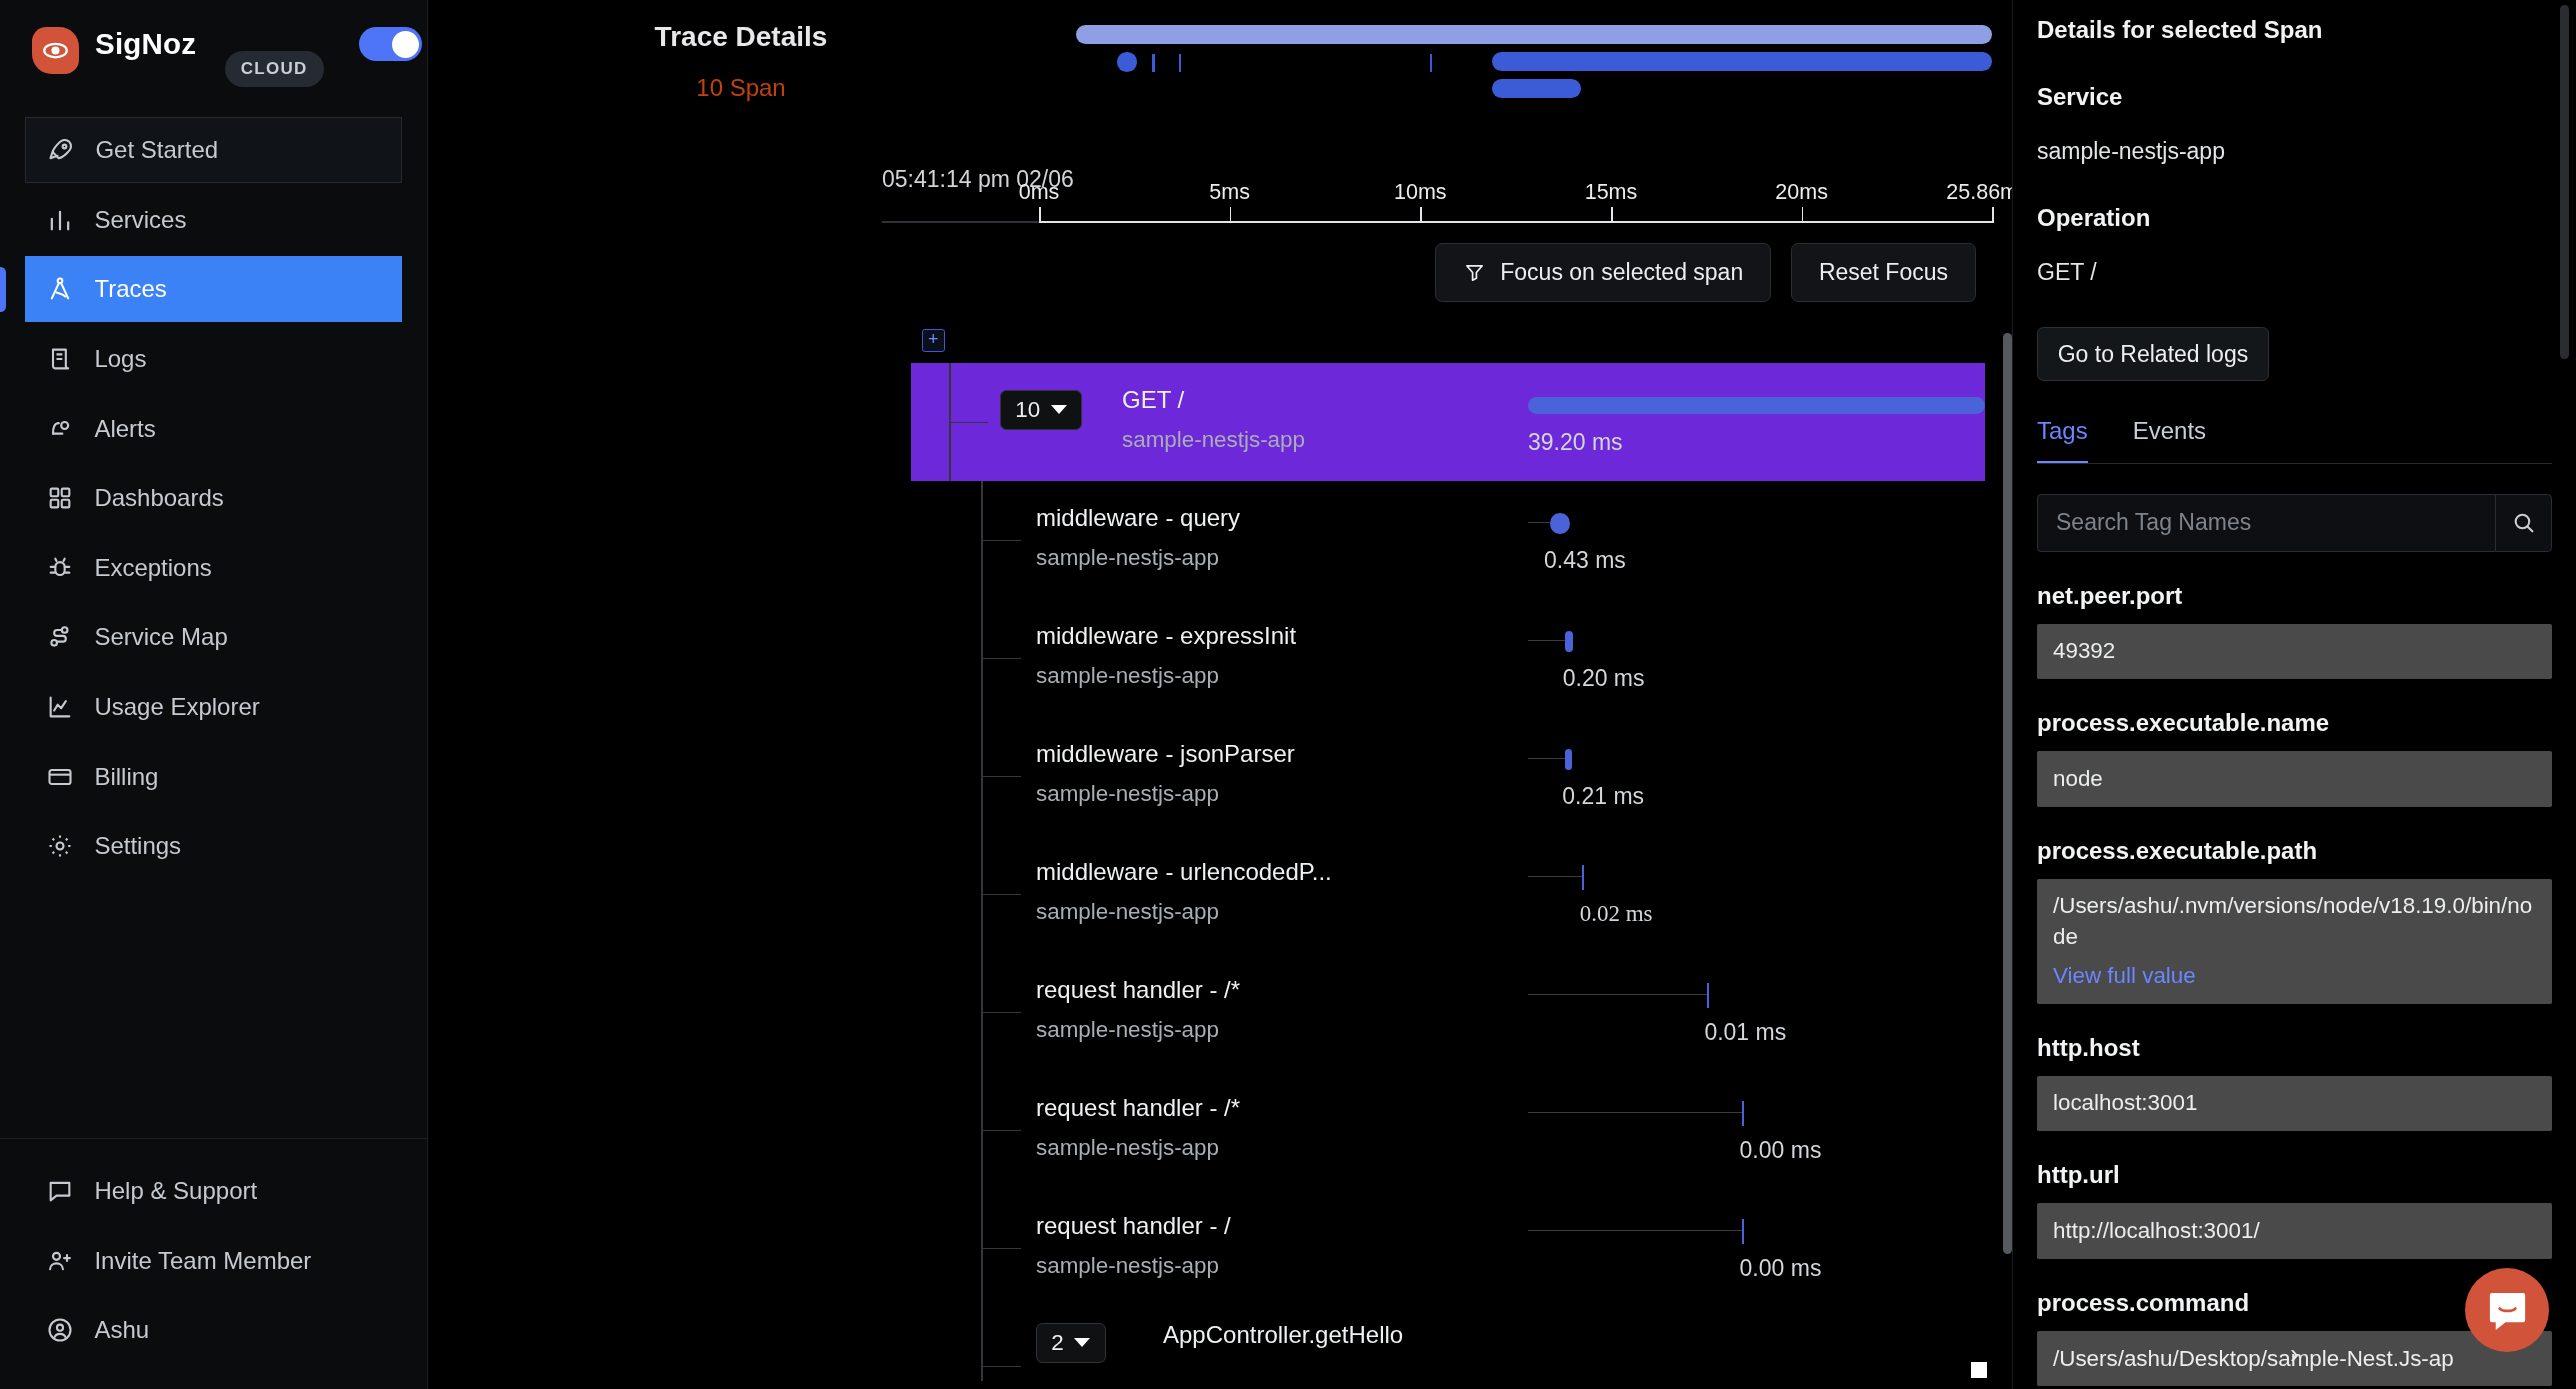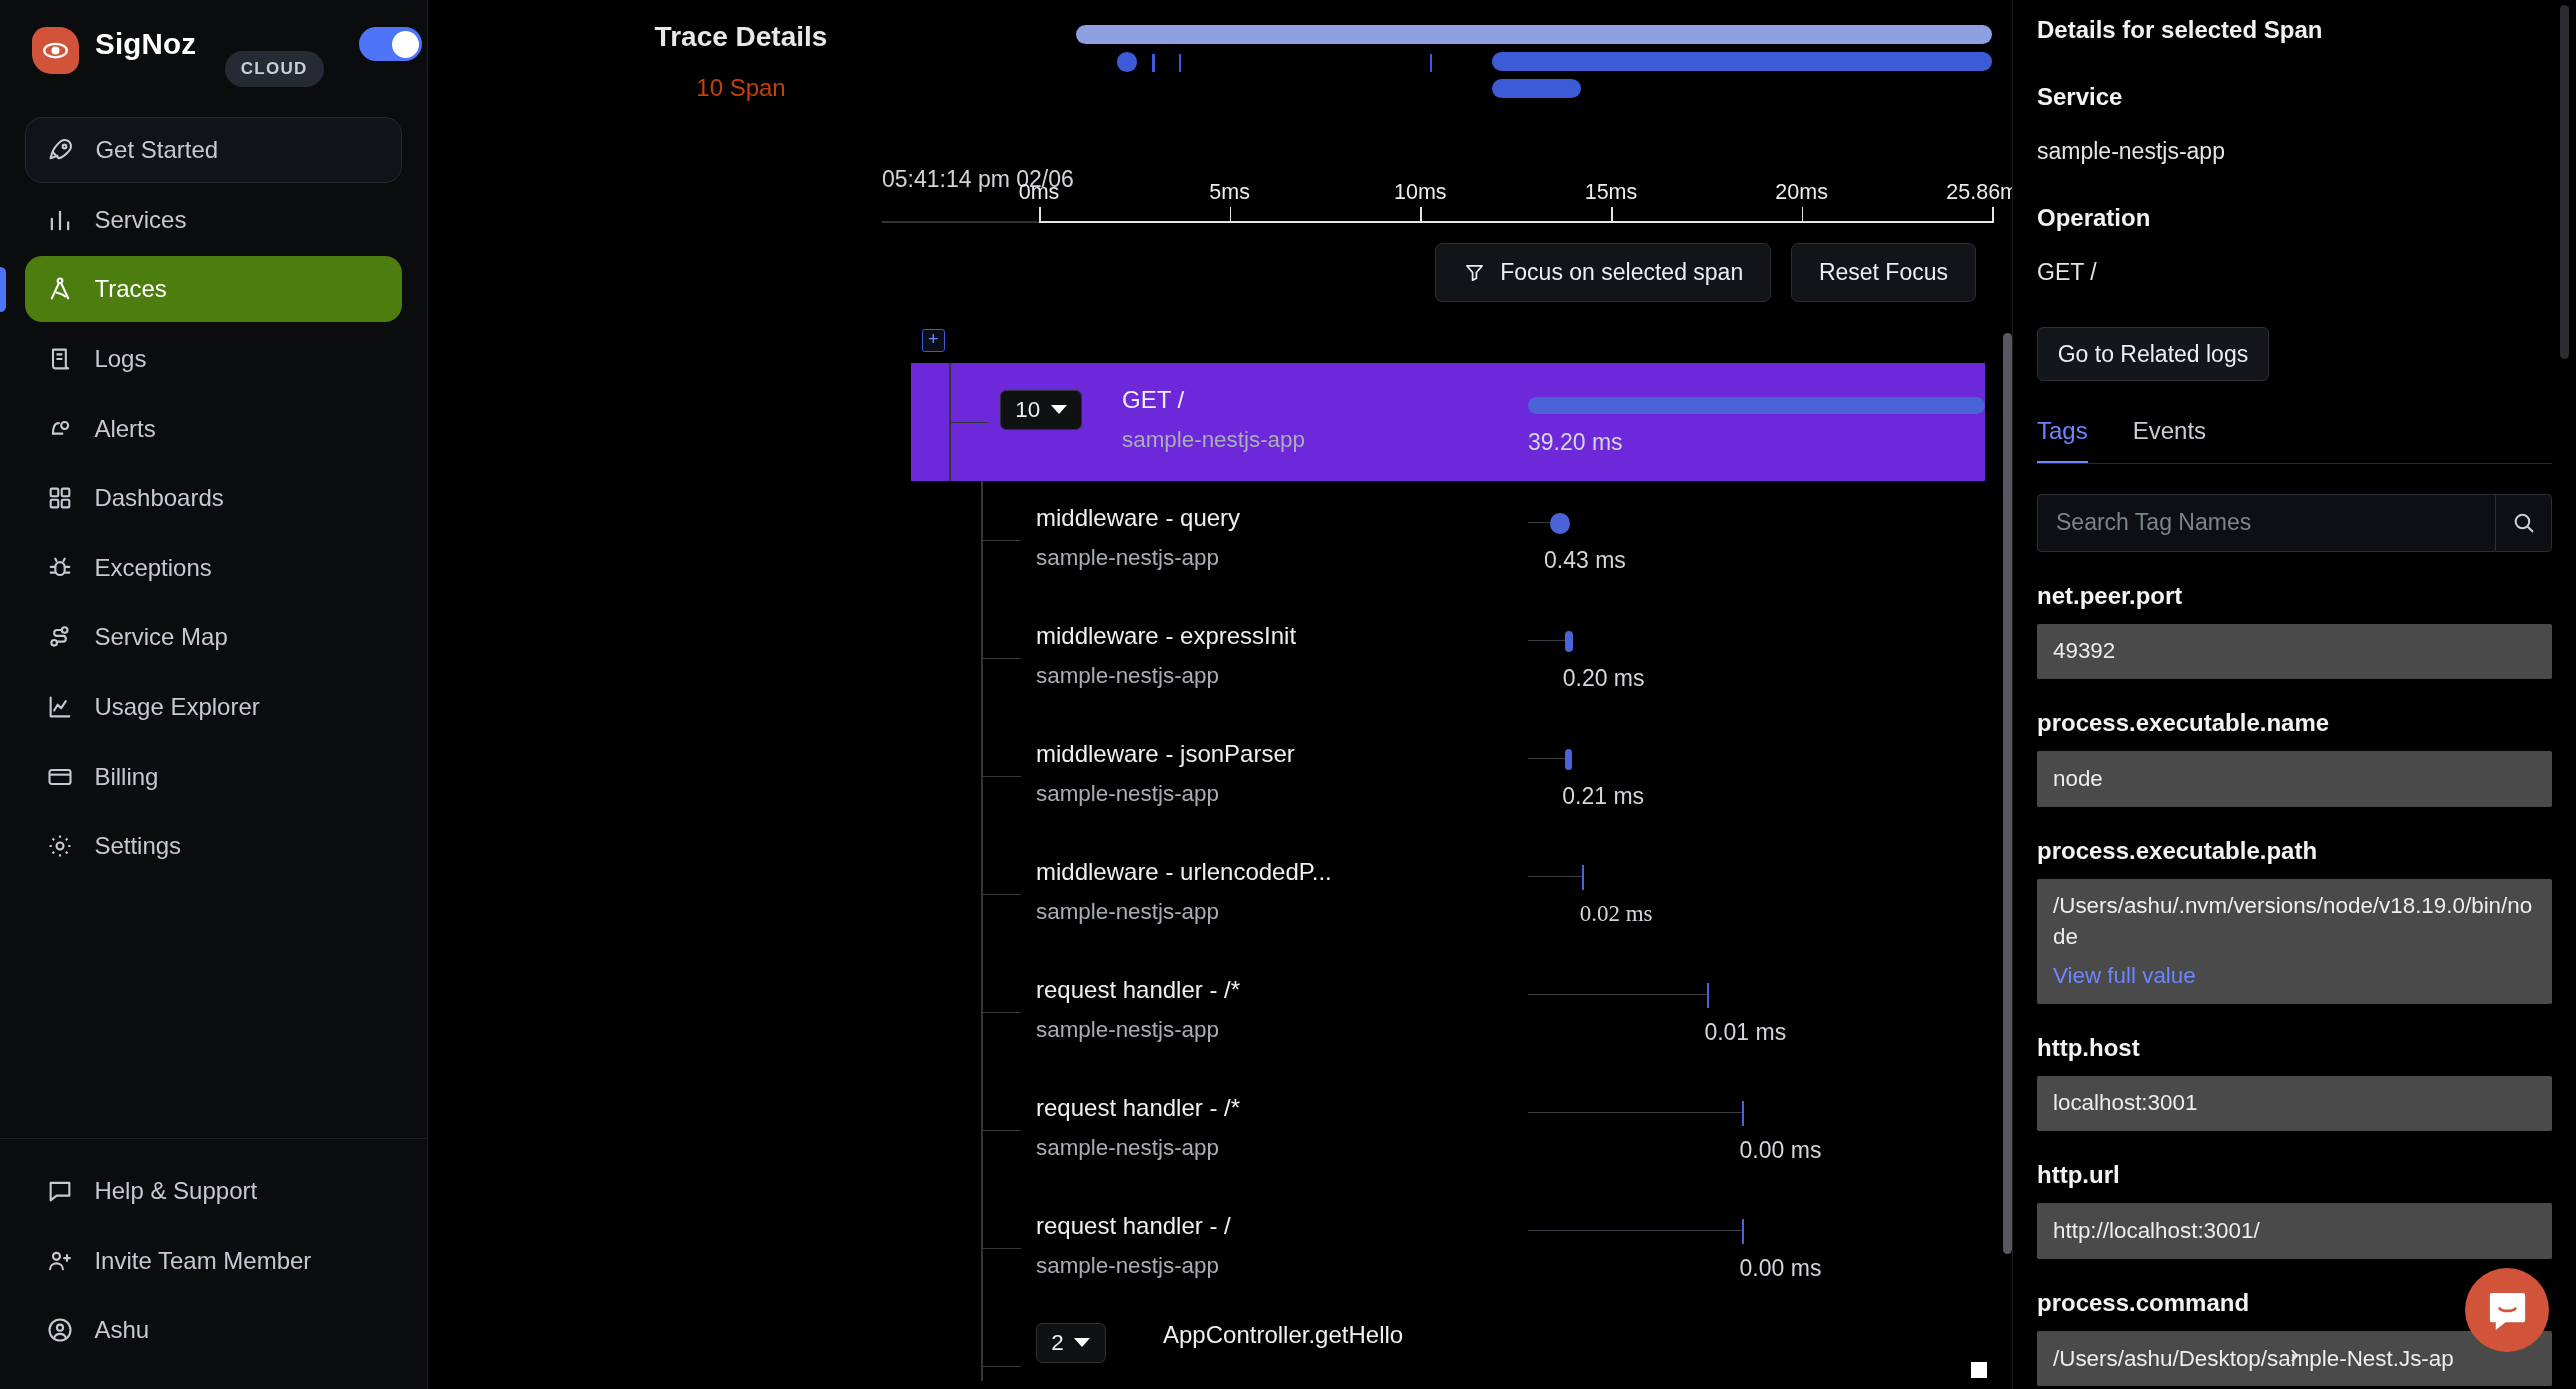--- a/index.html
+++ b/index.html
@@ -36,25 +36,25 @@
   }
   .brand-toggle::after {
     content:""; position:absolute; right:3.6px; top:3.6px;
     width:27px; height:27px; border-radius:50%; background:#ffffff;
   }
 
   .nav { padding: 7.2px 0 0 0; flex: 1 1 auto; }
   .nav-item {
     display: flex; align-items: center; gap: 19.7px;
     height: 66px; margin: 0 25px 3.6px 25px; padding: 0 19.7px;
-    border-radius: 17px; color: #c5cad1; font-size: 24px;
+    border-radius: 0; color: #c5cad1; font-size: 24px;
     position: relative; cursor: pointer;
   }
   .nav-item.framed { border: 0.9px solid #262b31; background: #101317; }
-  .nav-item.active { background: #4d7c0f; color: #ffffff; }
+  .nav-item.active { background: #3b82f6; color: #ffffff; }
   .nav-item.active::before {
     content:""; position: absolute; left: -25px; top: 10.7px;
     width: 6.3px; height: 45px; border-radius: 0 5.4px 5.4px 0; background: #4e74f8;
   }
   .nav-ico { width: 30px; height: 30px; flex: 0 0 30px; display:flex; align-items:center; justify-content:center; }
   .nav-ico svg { width: 28px; height: 28px; }
 
   .sidebar-bottom { border-top: 0.9px solid #1d2023; padding: 19.7px 0 23px 0; }
 
   

